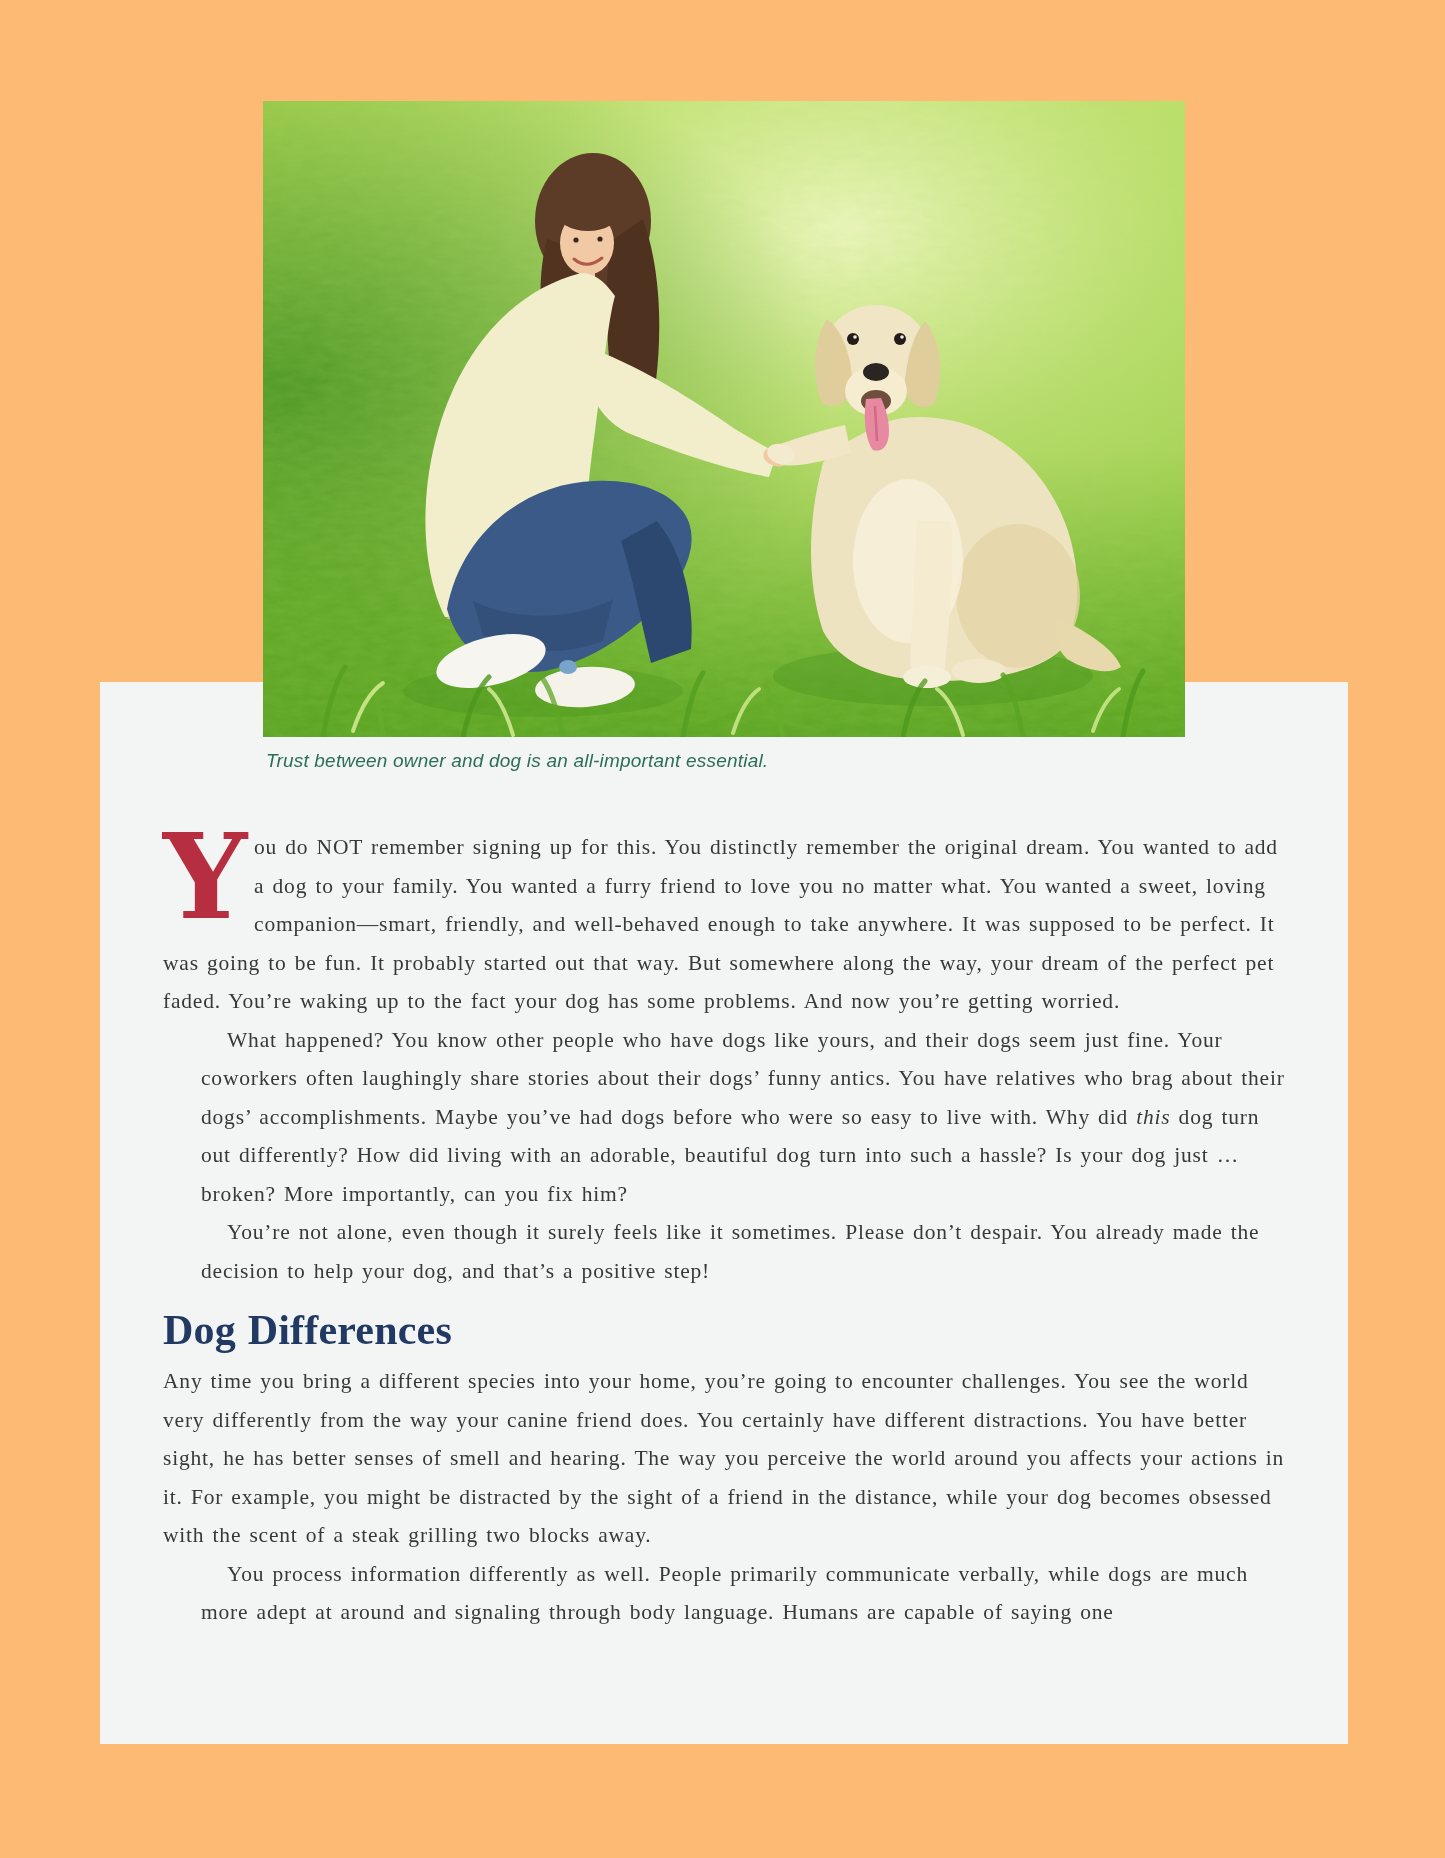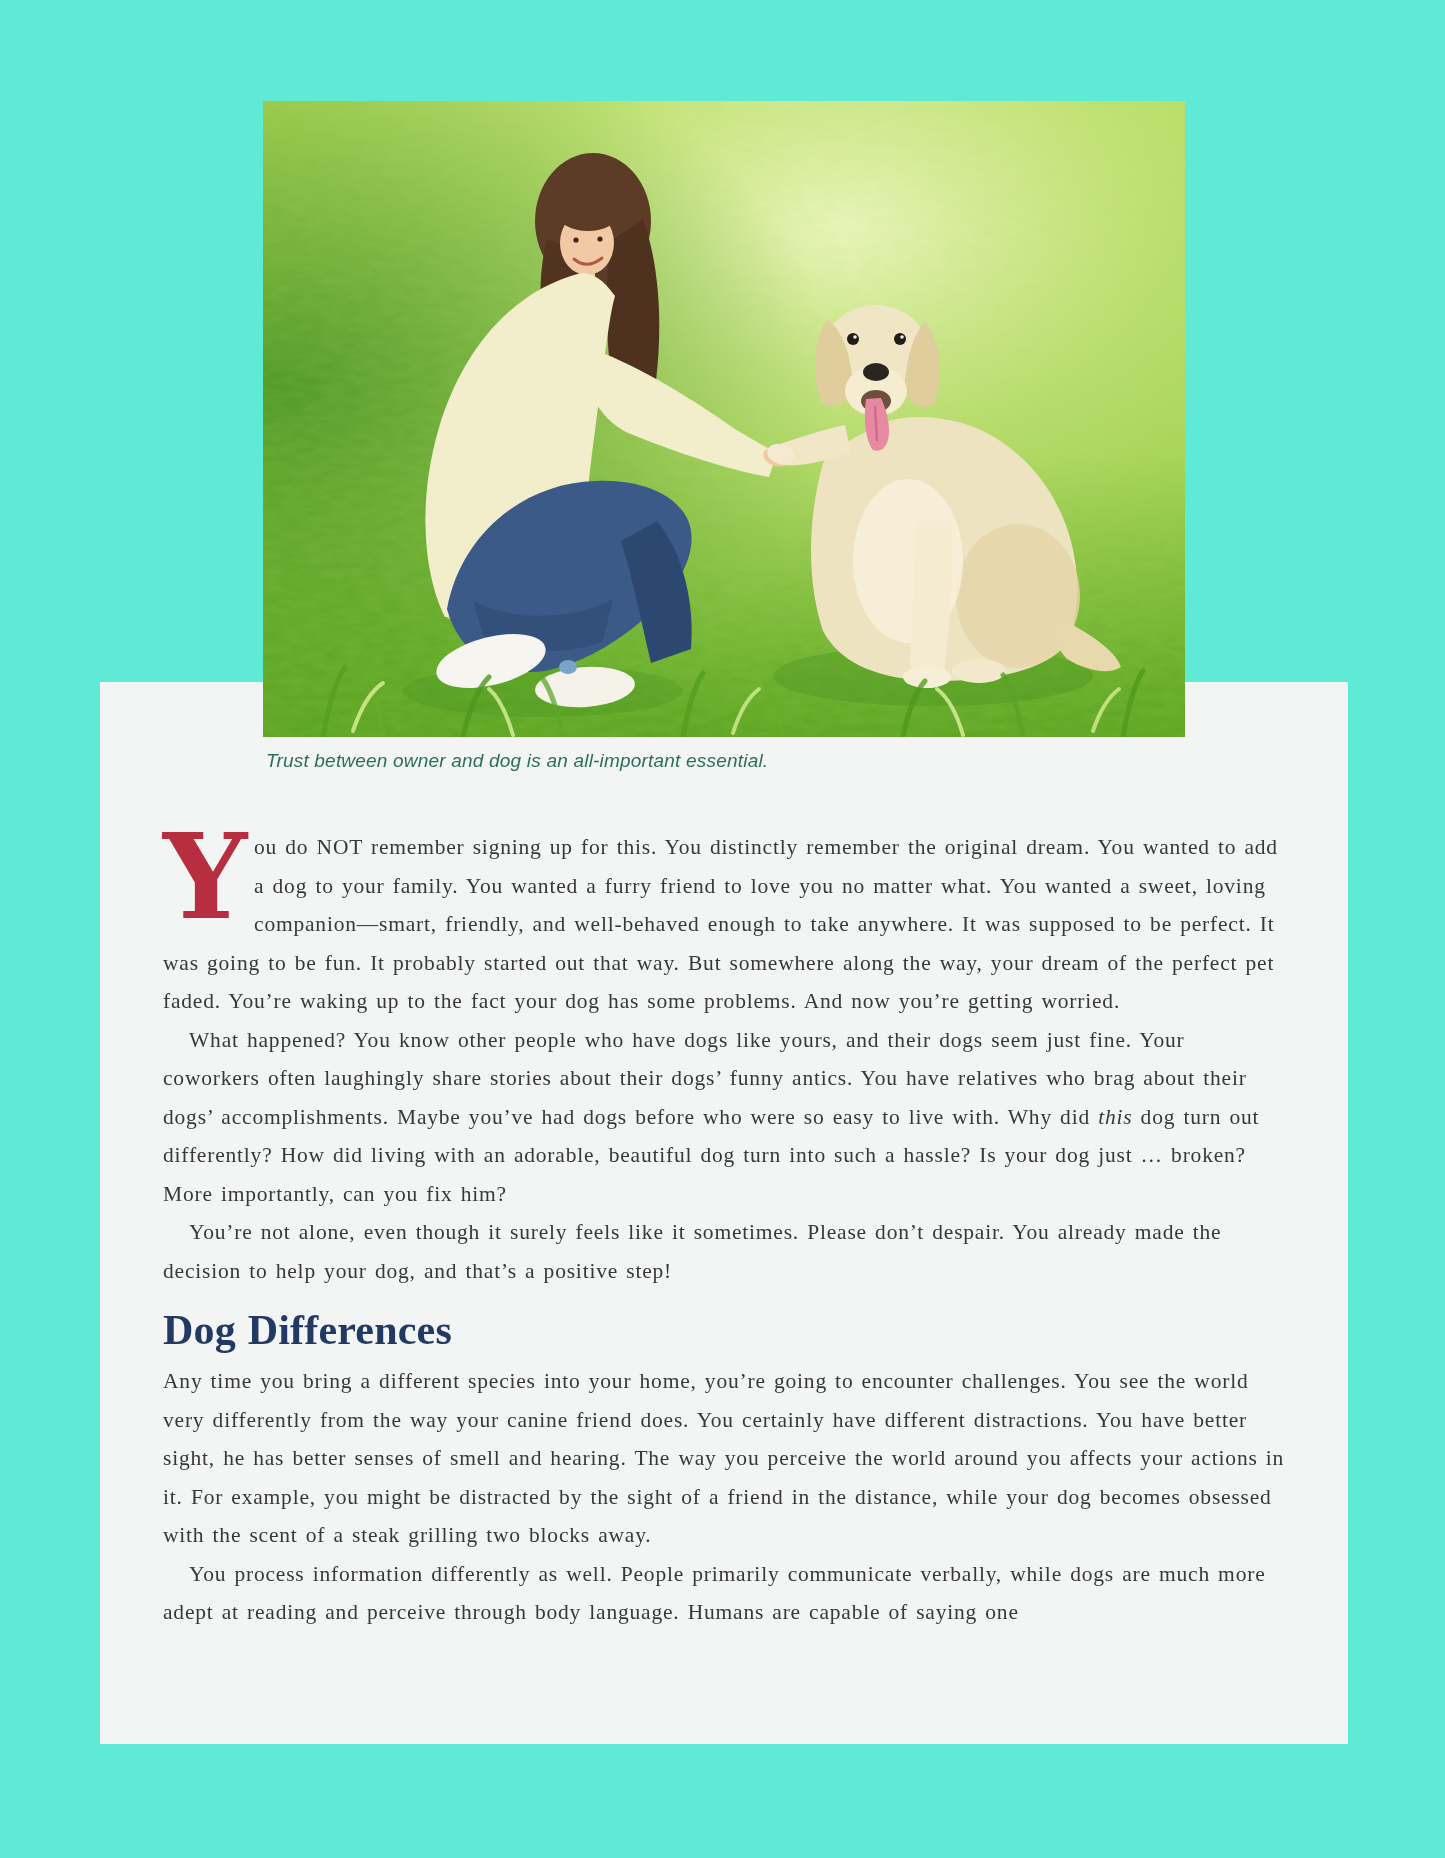--- a/index.html
+++ b/index.html
@@ -1,28 +1,28 @@
 <!DOCTYPE html>
 <html><head>
 <meta charset="utf-8">
 <style>
   html,body{margin:0;padding:0;background:#ffffff;}
-  .page{position:relative;width:1445px;height:1858px;background:#5eead4;overflow:hidden;
+  .page{position:relative;width:1445px;height:1858px;background:#fdba74;overflow:hidden;
         font-family:"Liberation Serif", serif;}
   .gray-band{position:absolute;left:100px;top:682px;width:1248px;height:1062px;background:#f2f5f3;}
   .photo{position:absolute;left:263px;top:101px;width:922px;height:636px;overflow:hidden;}
   .photo svg{display:block;width:100%;height:100%;}
   .caption{position:absolute;left:266px;top:750px;width:900px;
            font-family:"Liberation Sans", sans-serif;font-style:italic;
            font-size:19px;letter-spacing:0.2px;color:#2d6e57;}
   .content{position:absolute;left:163px;top:828px;width:1122px;
            font-size:21.5px;line-height:38.5px;color:#38383a;
            letter-spacing:0.8px;word-spacing:2px;text-align:left;}
   .content p{margin:0;}
-  .content p.indent{text-indent:26px;}
+  .content p.indent{text-indent:26px;margin-left:38px;}
   .dropcap{float:left;font-family:"DejaVu Serif", serif;font-weight:bold;
            font-size:118px;line-height:90px;height:92px;color:#b62e3f;
            margin:4px 6px 0 0;}
   .section-heading{margin:16px 0 8px 0;font-weight:bold;font-size:42px;line-height:48px;
            color:#223a63;letter-spacing:0.2px;word-spacing:1px;}
   .italic{font-style:italic;}
 </style>
 </head>
 <body>
 
@@ -148,16 +148,16 @@
   </figure>
 
   <div class="caption">Trust between owner and dog is an all-important essential.</div>
 
   <div class="content">
     <p><span class="dropcap">Y</span><span>ou do NOT remember signing up for this. You distinctly remember the original dream. You wanted to add a dog to your family. You wanted a furry friend to love you no matter what. You wanted a sweet, loving companion—smart, friendly, and well-behaved enough to take anywhere. It was supposed to be perfect. It was going to be fun. It probably started out that way. But somewhere along the way, your dream of the perfect pet faded. You’re waking up to the fact your dog has some problems. And now you’re getting worried.</span></p>
     <p class="indent"><span>What happened? You know other people who have dogs like yours, and their dogs seem just fine. Your coworkers often laughingly share stories about their dogs’ funny antics. You have relatives who brag about their dogs’ accomplishments. Maybe you’ve had dogs before who were so easy to live with. Why did </span><span class="italic">this</span><span> dog turn out differently? How did living with an adorable, beautiful dog turn into such a hassle? Is your dog just … broken? More importantly, can you fix him?</span></p>
     <p class="indent">You’re not alone, even though it surely feels like it sometimes. Please don’t despair. You already made the decision to help your dog, and that’s a positive step!</p>
     <h2 class="section-heading">Dog Differences</h2>
     <p>Any time you bring a different species into your home, you’re going to encounter challenges. You see the world very differently from the way your canine friend does. You certainly have different distractions. You have better sight, he has better senses of smell and hearing. The way you perceive the world around you affects your actions in it. For example, you might be distracted by the sight of a friend in the distance, while your dog becomes obsessed with the scent of a steak grilling two blocks away.</p>
-    <p class="indent">You process information differently as well. People primarily communicate verbally, while dogs are much more adept at reading and perceive through body language. Humans are capable of saying one</p>
+    <p class="indent">You process information differently as well. People primarily communicate verbally, while dogs are much more adept at around and signaling through body language. Humans are capable of saying one</p>
   </div>
 
 </div>
 
 </body></html>

